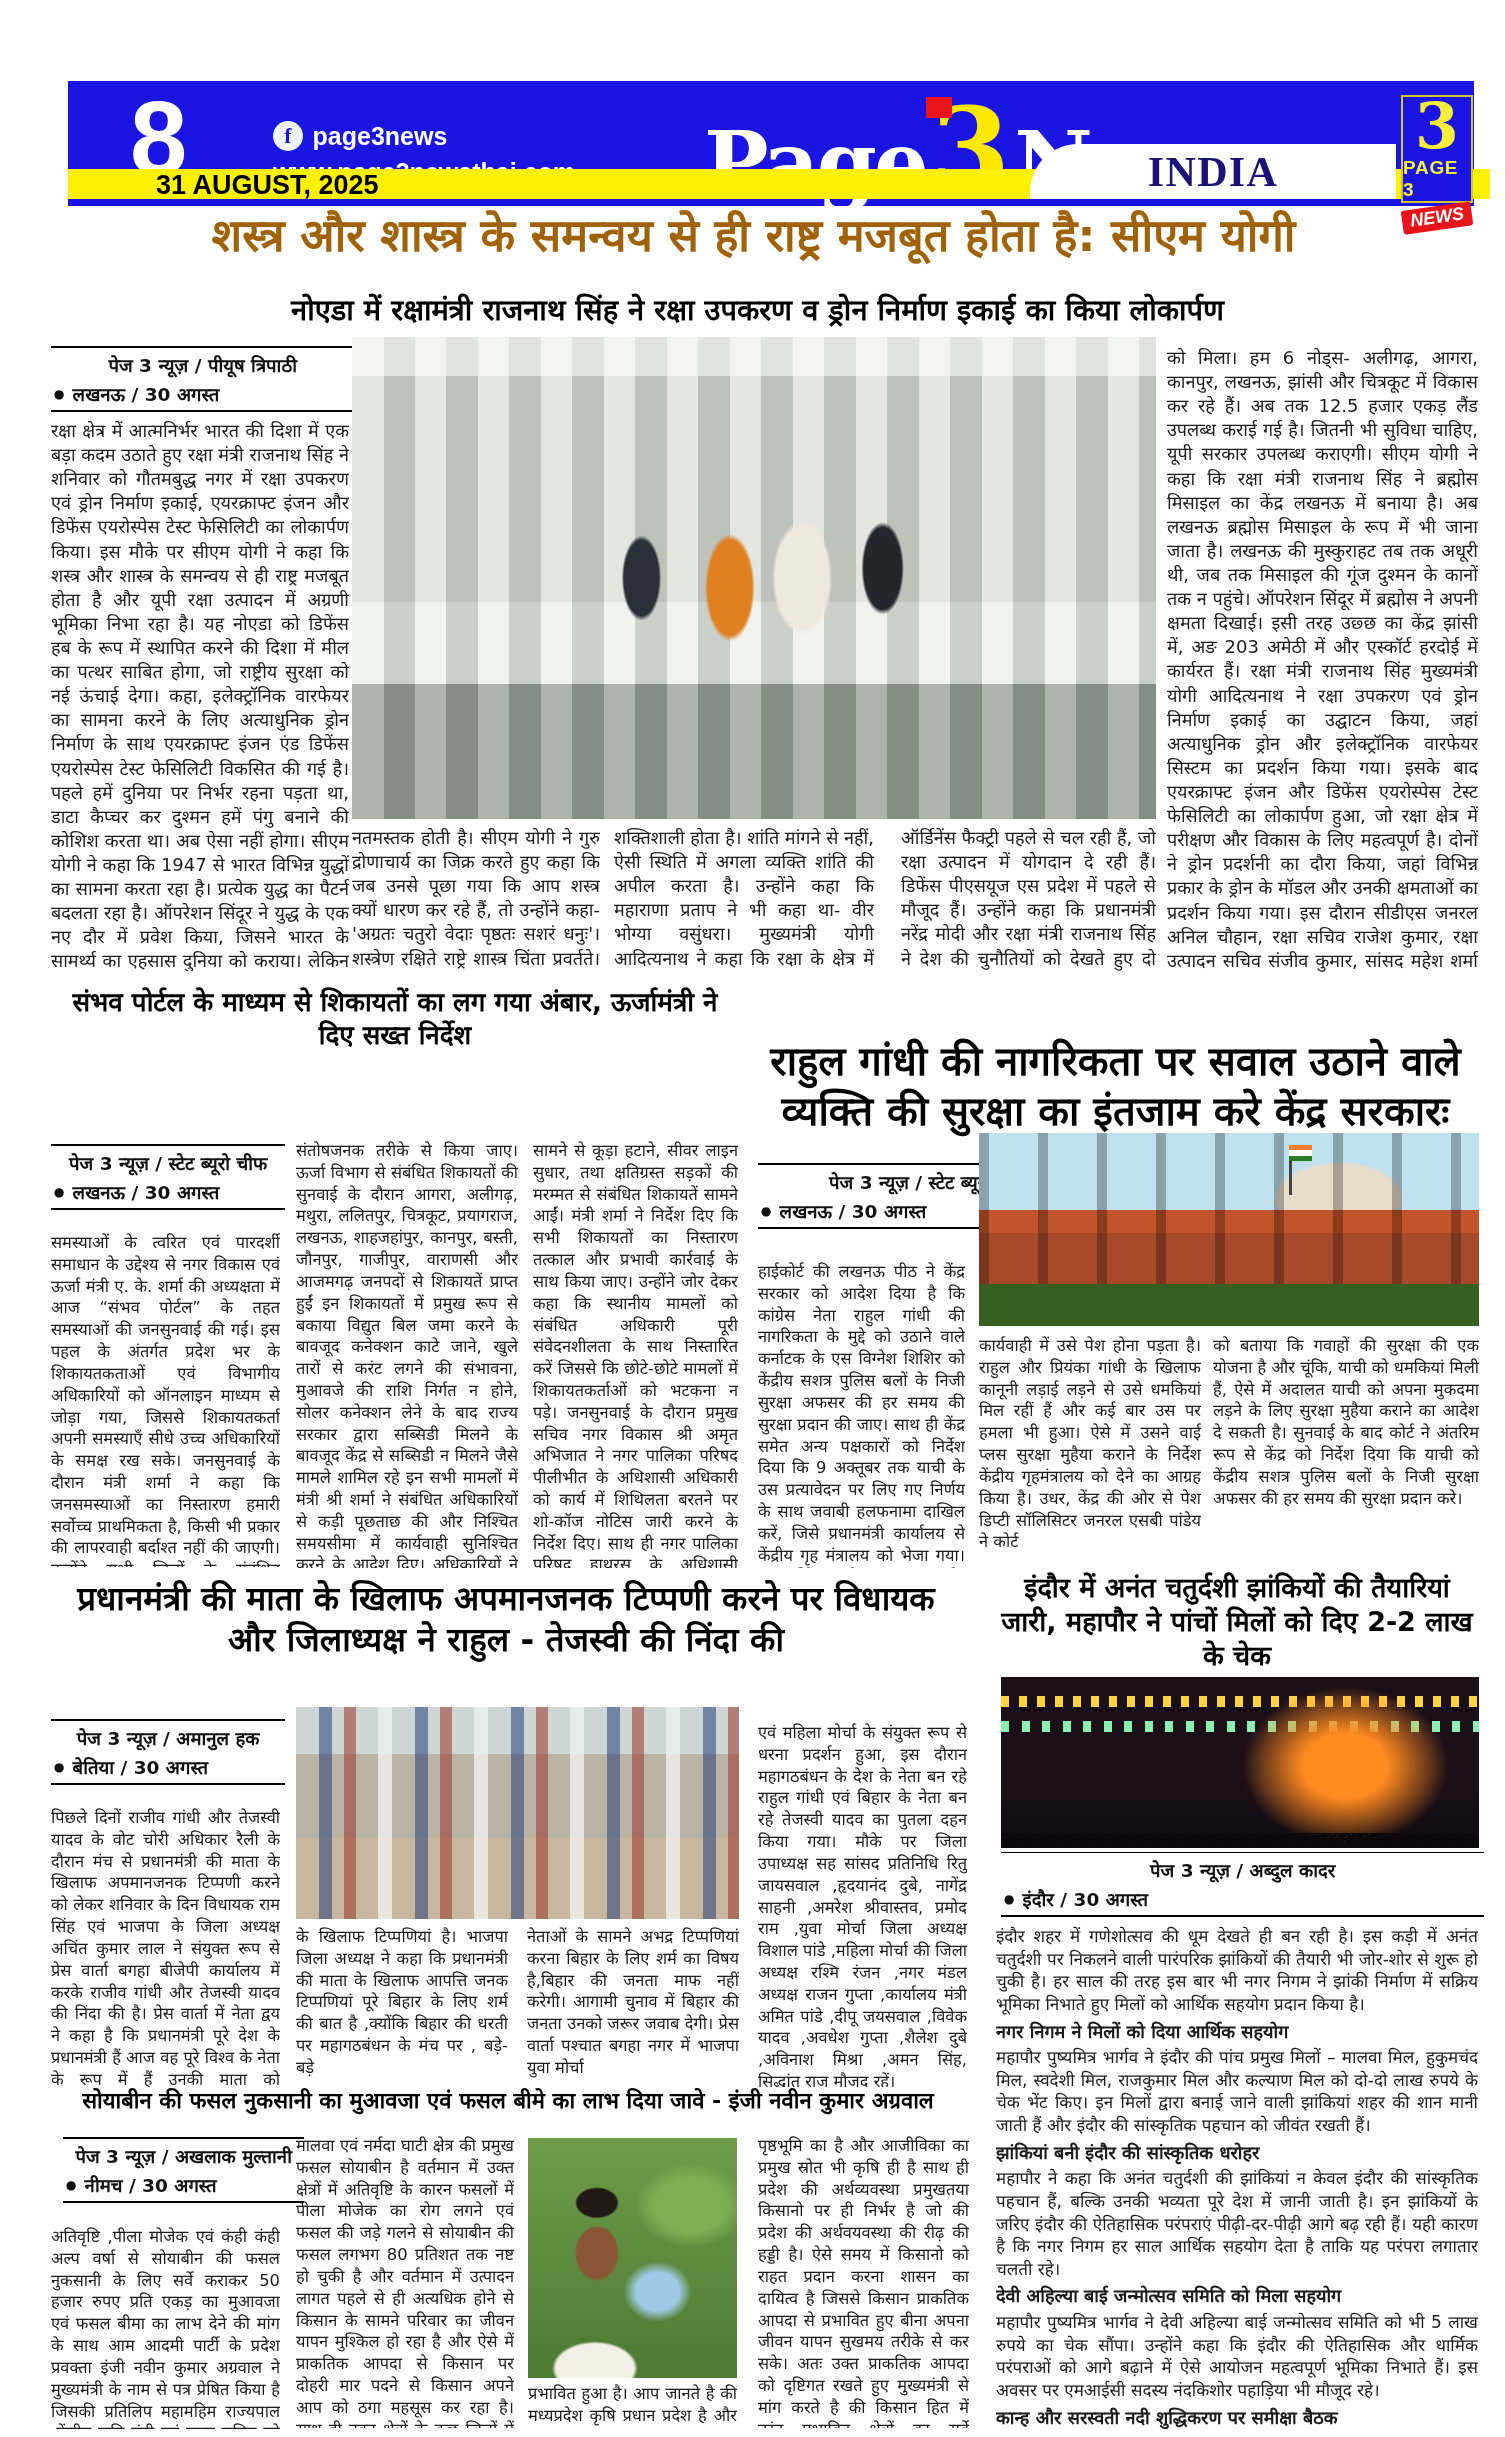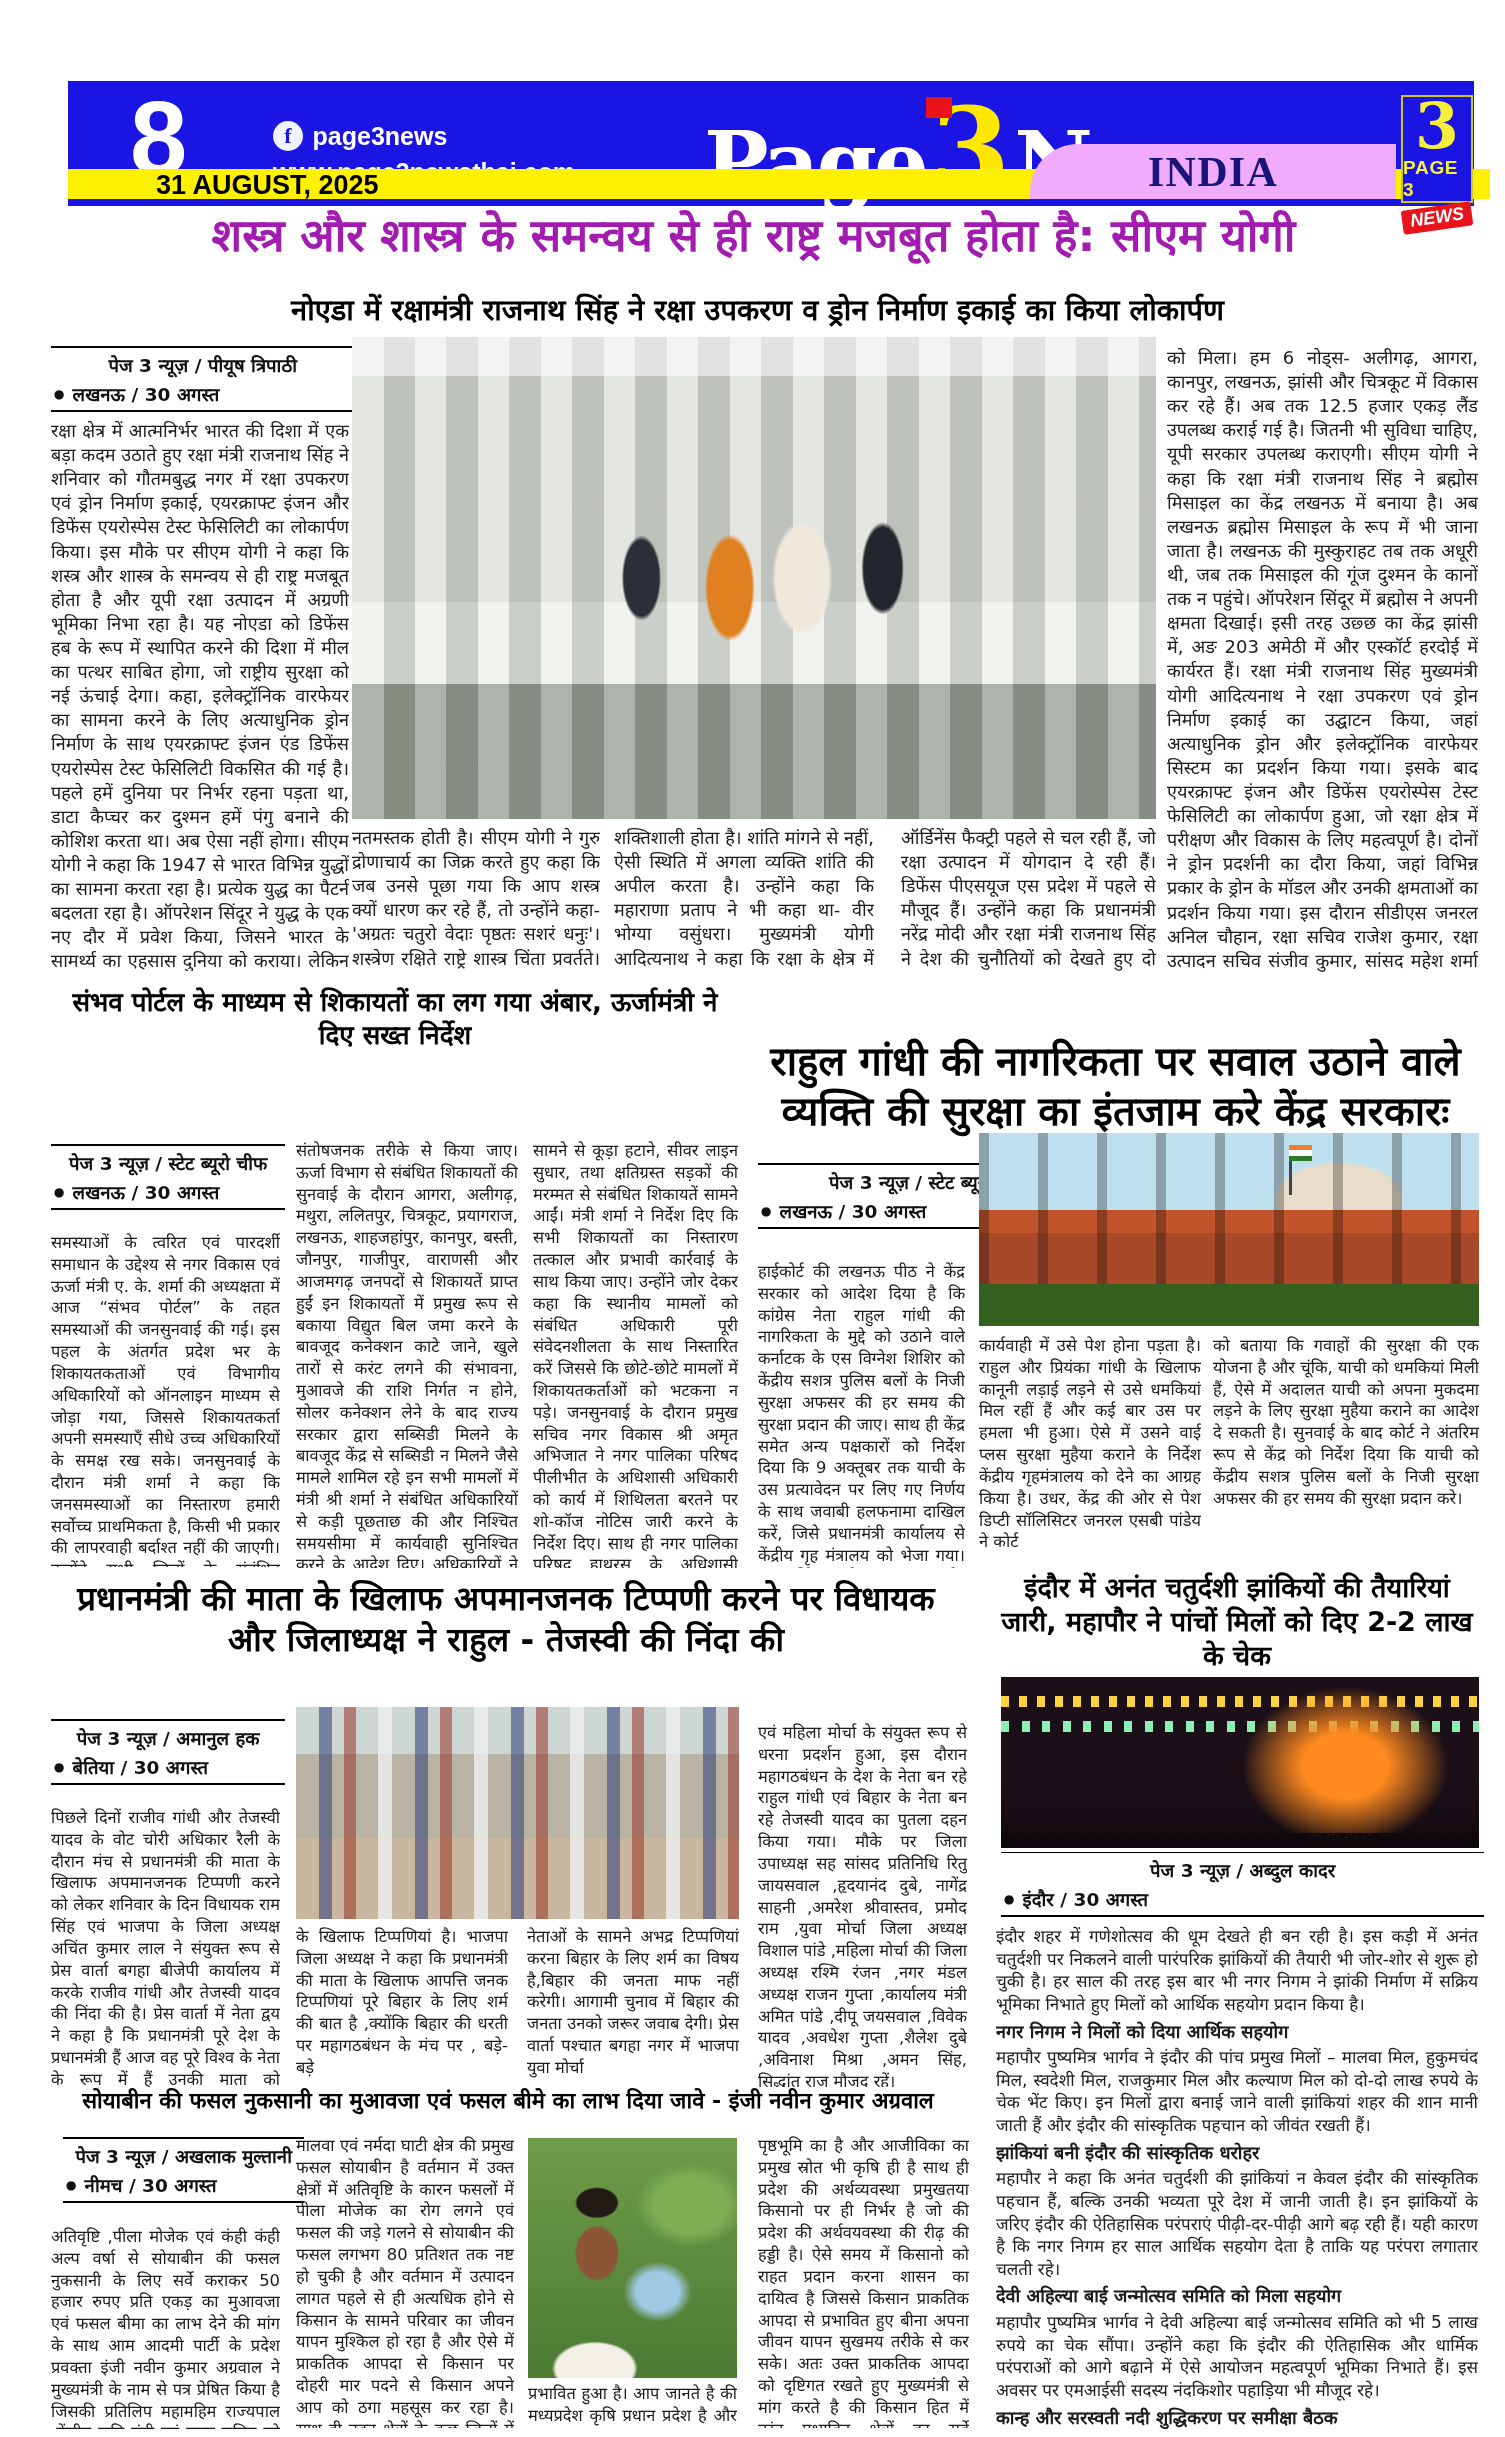--- a/index.html
+++ b/index.html
@@ -15,29 +15,29 @@
   .fbicon{display:inline-flex;align-items:center;justify-content:center;width:30px;height:30px;
           border-radius:50%;background:#eef3ff;color:#1b15e3;font-family:"Liberation Serif",serif;
           font-size:22px;font-weight:bold;}
   .weburl{color:#fff;font-weight:bold;font-family:"Liberation Sans",sans-serif;font-size:25px;text-decoration:none;}
   .mast{display:flex;align-items:flex-end;font-family:"DejaVu Serif",serif;font-weight:bold;line-height:1;}
   .mast .p1,.mast .p3{color:#fff;font-size:86px;letter-spacing:-2.7px;}
   .mast .p2{color:#ffe800;font-size:115px;position:relative;margin:0 4.1px;}
   .mast .redflag{position:absolute;left:-4.1px;top:6.8px;width:26px;height:20.5px;background:#e8131b;}
   .ystrip{background:#fdf000;}
   .datetxt{font-family:"Liberation Sans",sans-serif;font-weight:bold;font-size:27px;color:#000;}
-  .indiatab{background:#f0abfc;border-top-left-radius:48px;display:flex;align-items:center;justify-content:center;}
+  .indiatab{background:#ffffff;border-top-left-radius:48px;display:flex;align-items:center;justify-content:center;}
   .indiatxt{font-family:"Liberation Serif",serif;font-weight:bold;font-size:42px;color:#1a1478;letter-spacing:1.4px;}
   .logobox{background:#1b15e3;border:2.1px solid #cfc52c;display:flex;flex-direction:column;align-items:center;justify-content:flex-start;}
   .logo3{color:#f6ef3a;font-family:"DejaVu Serif",serif;font-weight:bold;font-size:63px;line-height:.95;}
   .logop3{color:#f6ef3a;font-family:"Liberation Sans",sans-serif;font-weight:bold;font-size:19px;letter-spacing:0.7px;}
   .logonews{background:#e8131b;color:#fff;font-family:"Liberation Sans",sans-serif;font-style:italic;
             font-weight:bold;font-size:18px;padding:1.4px 8.2px;transform:rotate(-8deg);margin-top:5.5px;border-radius:2.7px;}
   
-  .h-main{font-size:45px;font-weight:800;text-align:center;line-height:1.12;color:#a21caf;}
+  .h-main{font-size:45px;font-weight:800;text-align:center;line-height:1.12;color:#a16207;}
   .h-sub{font-size:29px;font-weight:bold;text-align:center;line-height:1.15;color:#000;}
   .h-sec{font-weight:800;text-align:center;line-height:1.25;color:#000;}
   
   .byline{border-top:2.7px solid #000;border-bottom:2.7px solid #000;padding:4.1px 2.7px;}
   .byline .l1{font-size:18.5px;font-weight:bold;text-align:center;white-space:nowrap;}
   .byline .l2{font-size:18.5px;font-weight:bold;display:flex;align-items:center;gap:8.2px;margin-top:4.1px;}
   .bdot{font-size:12.3px;line-height:1;}
   
   .bodytxt{font-size:16.4px;line-height:1.33;text-align:justify;color:#1b1b1b;overflow:hidden;}
   .leadtxt{font-size:18px;line-height:1.34;}

